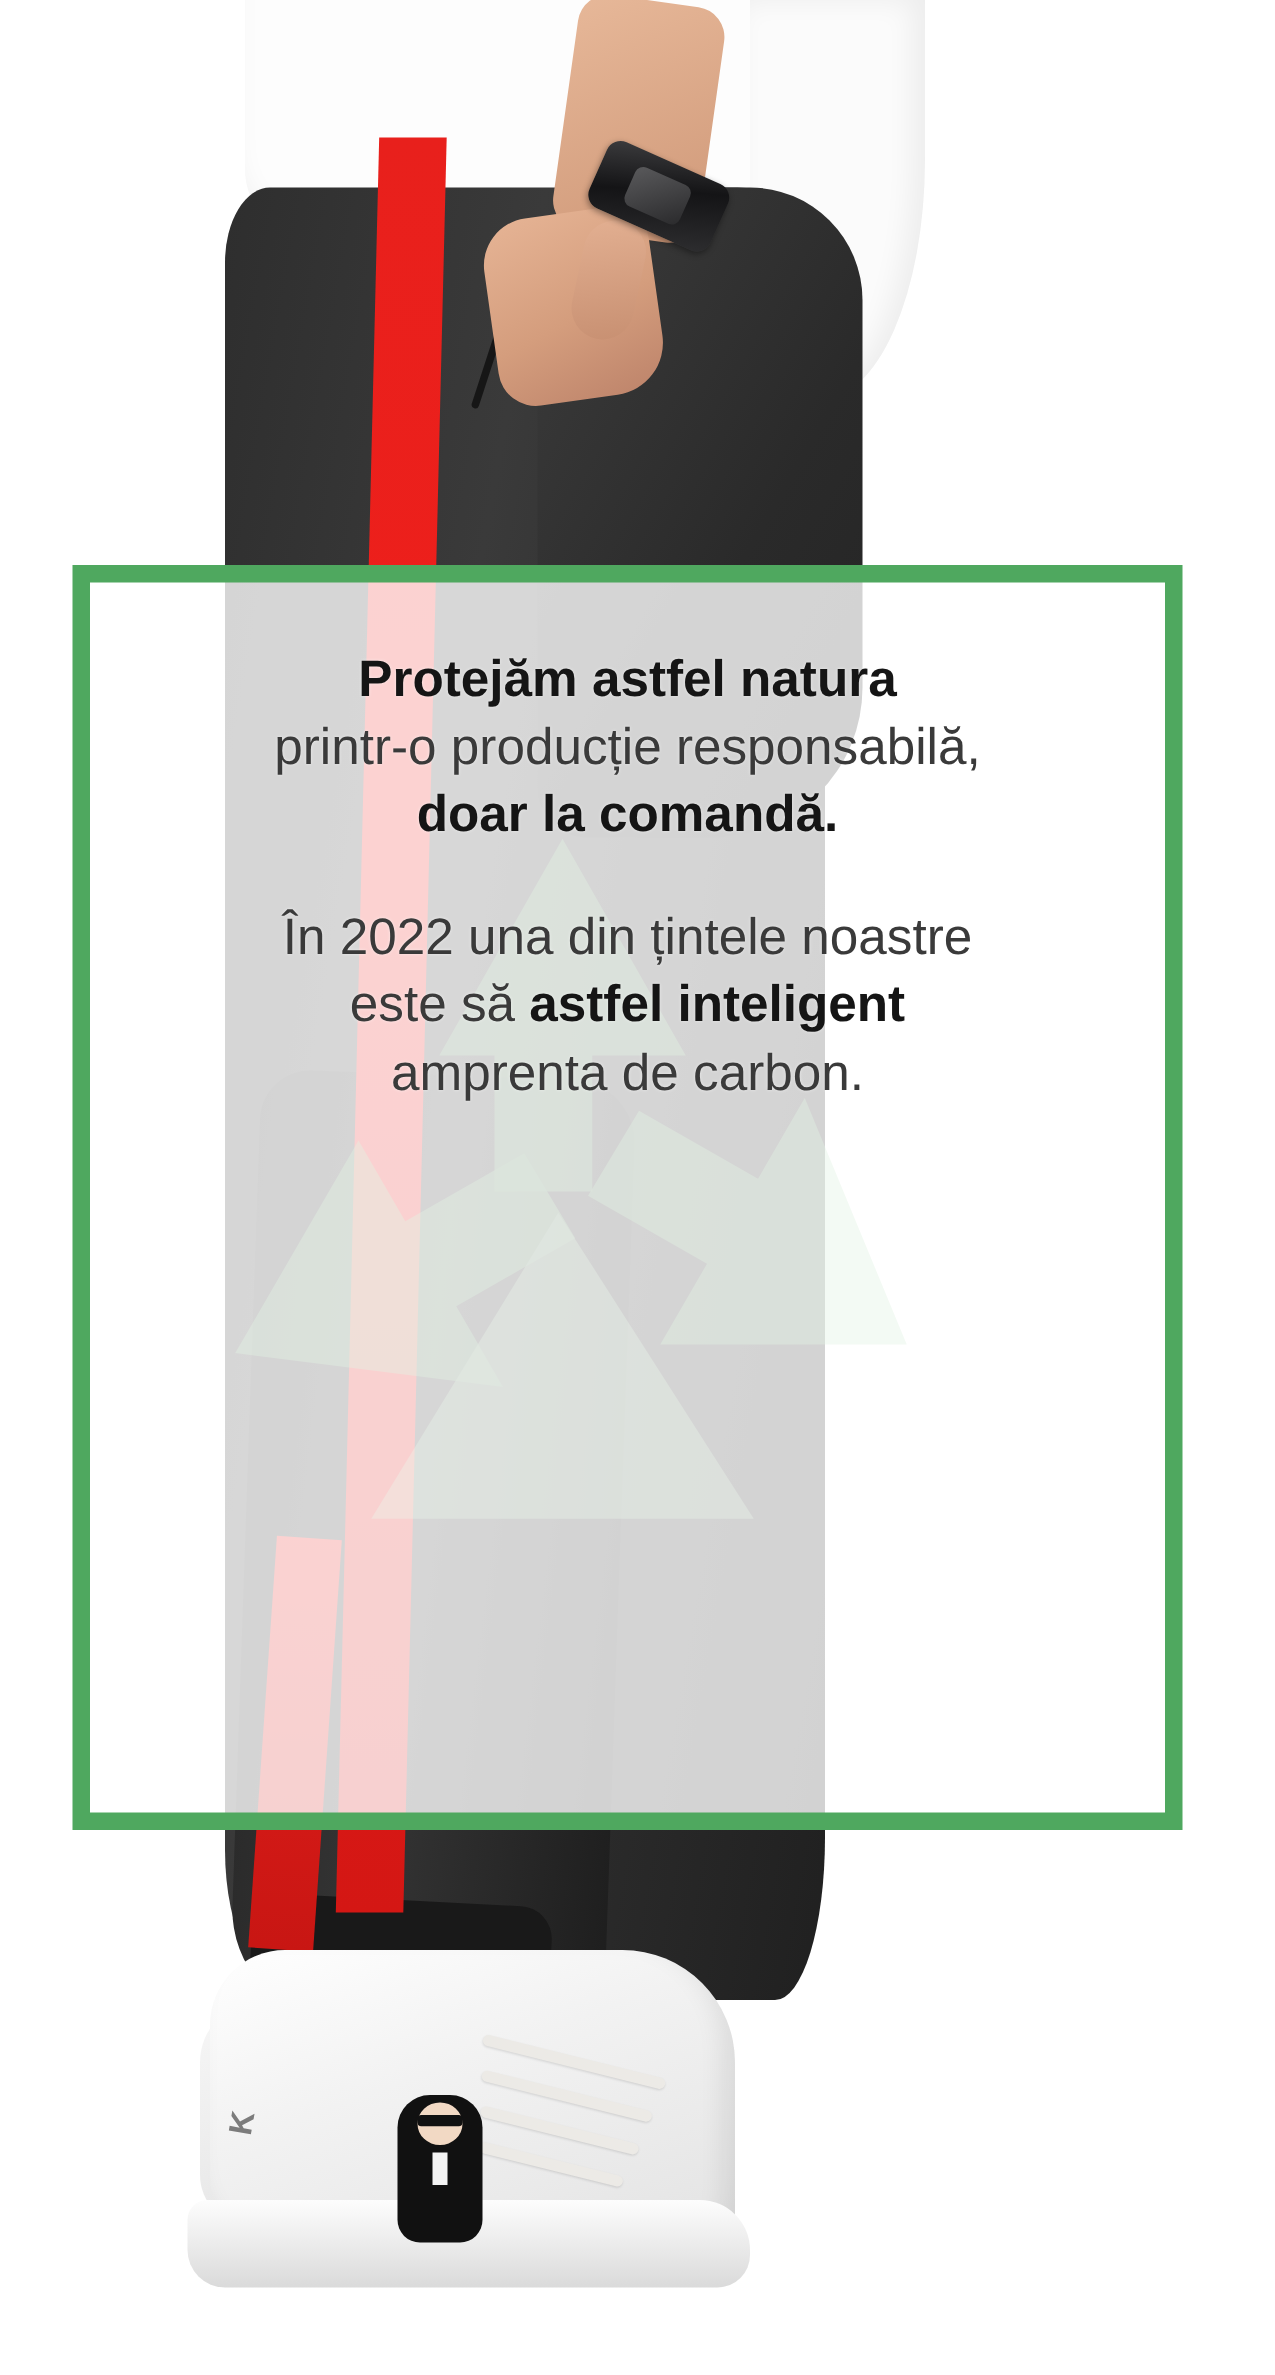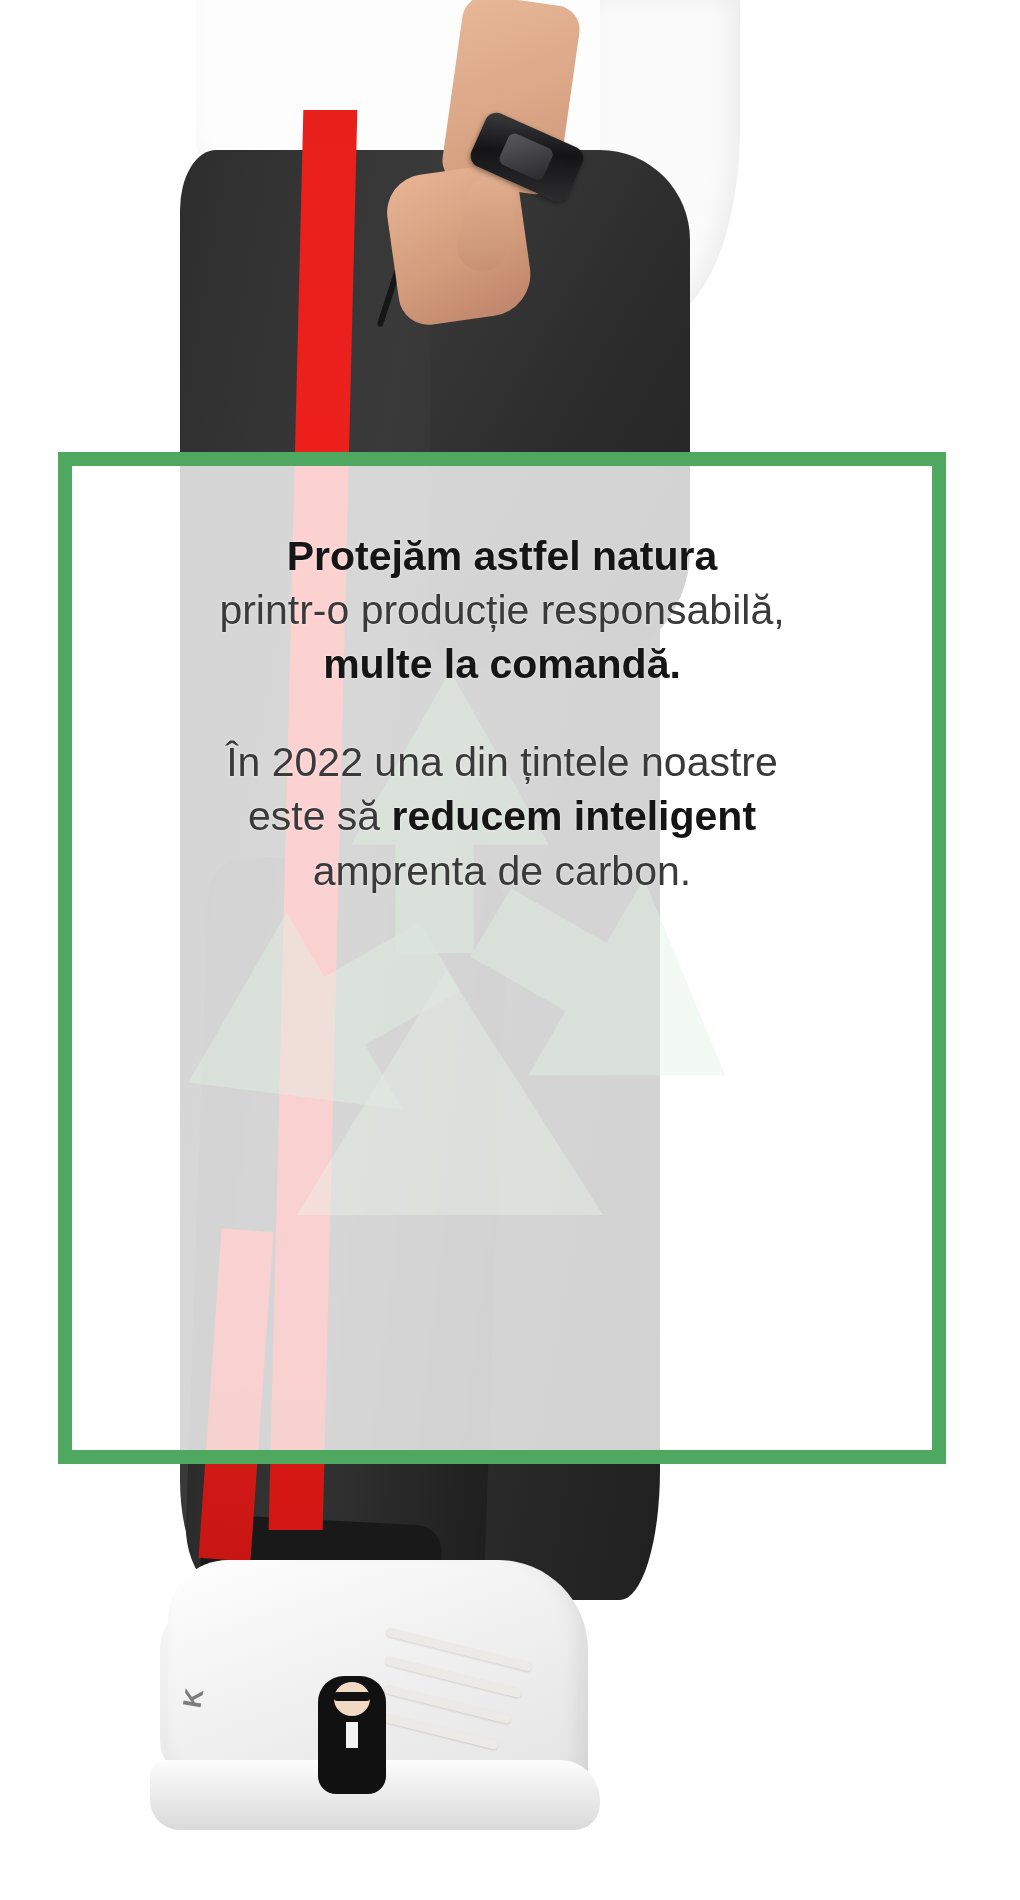--- a/index.html
+++ b/index.html
@@ -328,21 +328,21 @@
     text-align: center;
   }
   .para {
     color: #3a3a3a;
     font-size: 41px;
     line-height: 1.32;
     margin: 0 0 44px 0;
     max-width: 740px;
     text-shadow: 0 0 3px rgba(255,255,255,.55);
   }
-  .para.first { margin-top: 29px; }
+  .para.first { margin-top: 16px; }
   .para b { color: #151515; font-weight: bold; }
   .para.last { margin-bottom: 0; }
 </style>
 </head>
 <body>
 
 <div class="stage">
 
   <div class="photo">
 
@@ -390,17 +390,17 @@
       </g>
       <g fill="#9ad89c" fill-opacity="0.65">
         <path d="M198 206 L290 350 L110 350 Z"></path>
       </g>
     </svg>
 
   </div>
 
   <div class="card-frame"></div>
   <div class="card-inner">
-    <p class="para first"><b>Protejăm astfel natura</b><br>printr-o producție responsabilă,<br><b>multe la comandă.</b></p>
-    <p class="para last">În 2022 una din țintele noastre<br>este să <b>reducem inteligent</b><br>amprenta de carbon.</p>
+    <p class="para first"><b>Protejăm astfel natura</b><br>printr-o producție responsabilă,<br><b>doar la comandă.</b></p>
+    <p class="para last">În 2022 una din țintele noastre<br>este să <b>astfel inteligent</b><br>amprenta de carbon.</p>
   </div>
 
 </div>
 
 </body></html>

